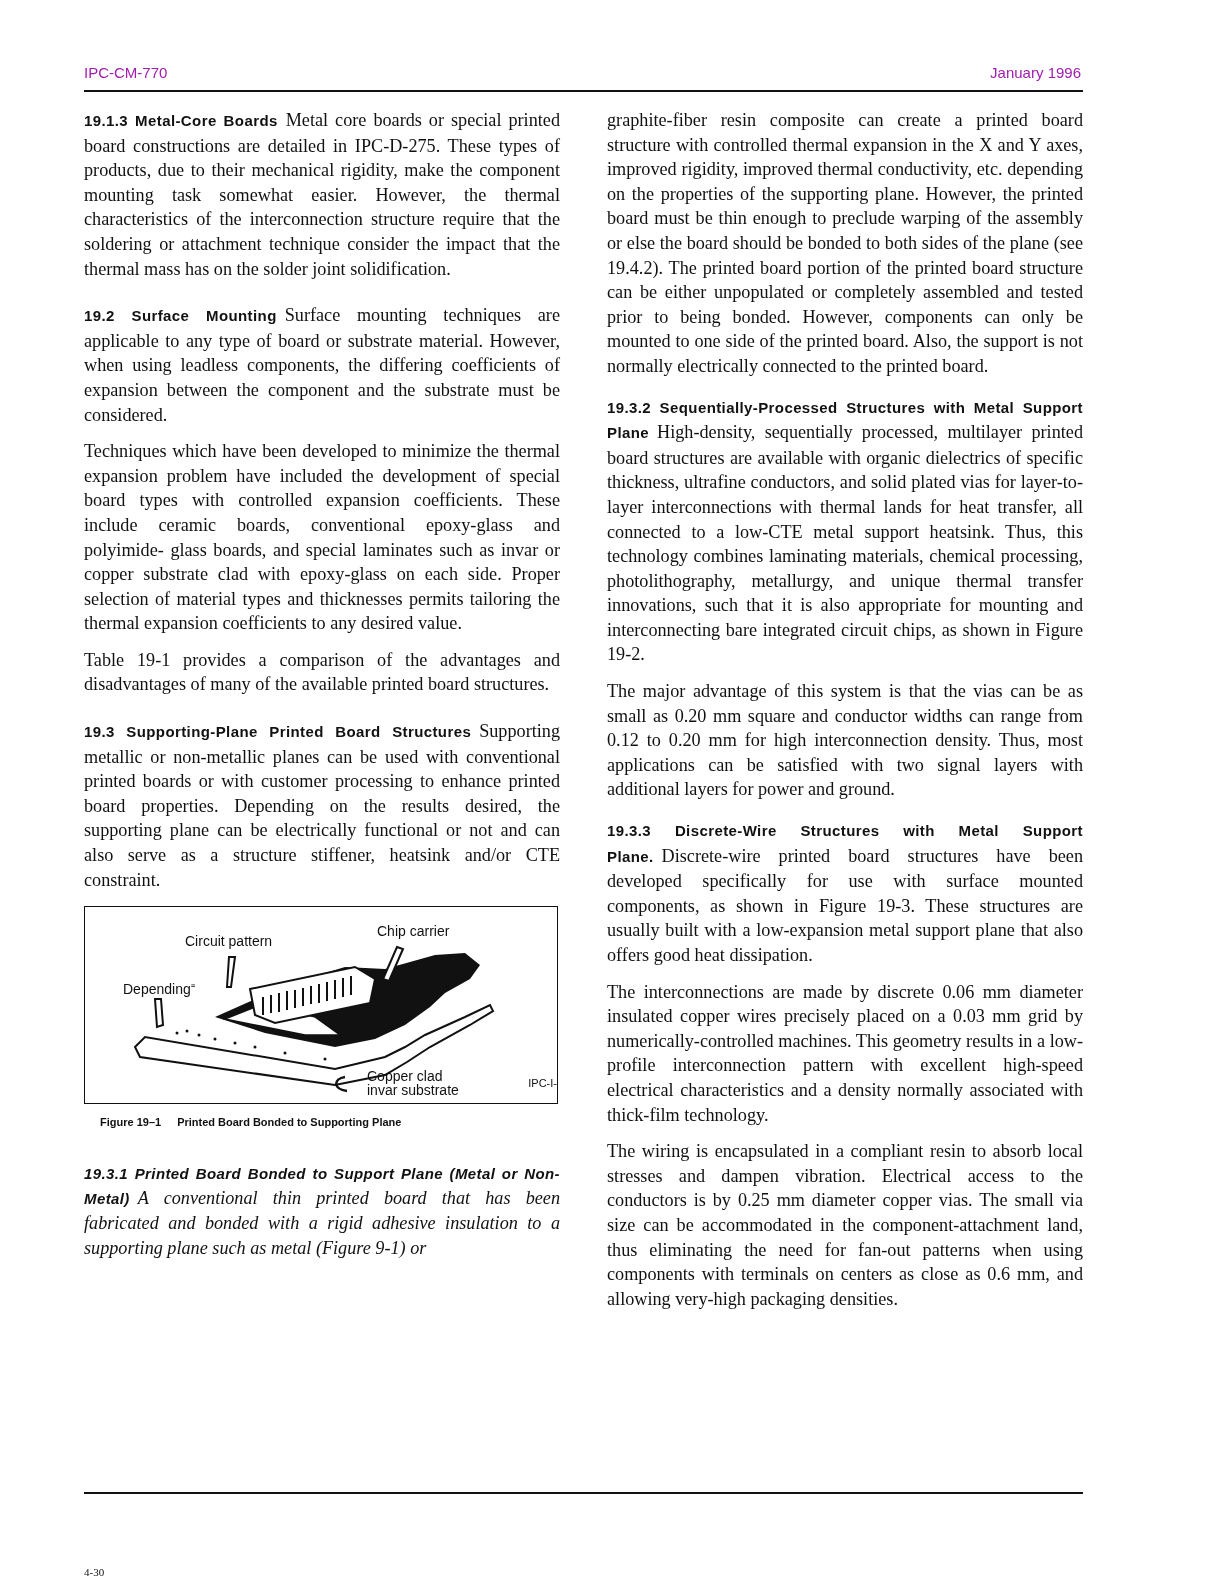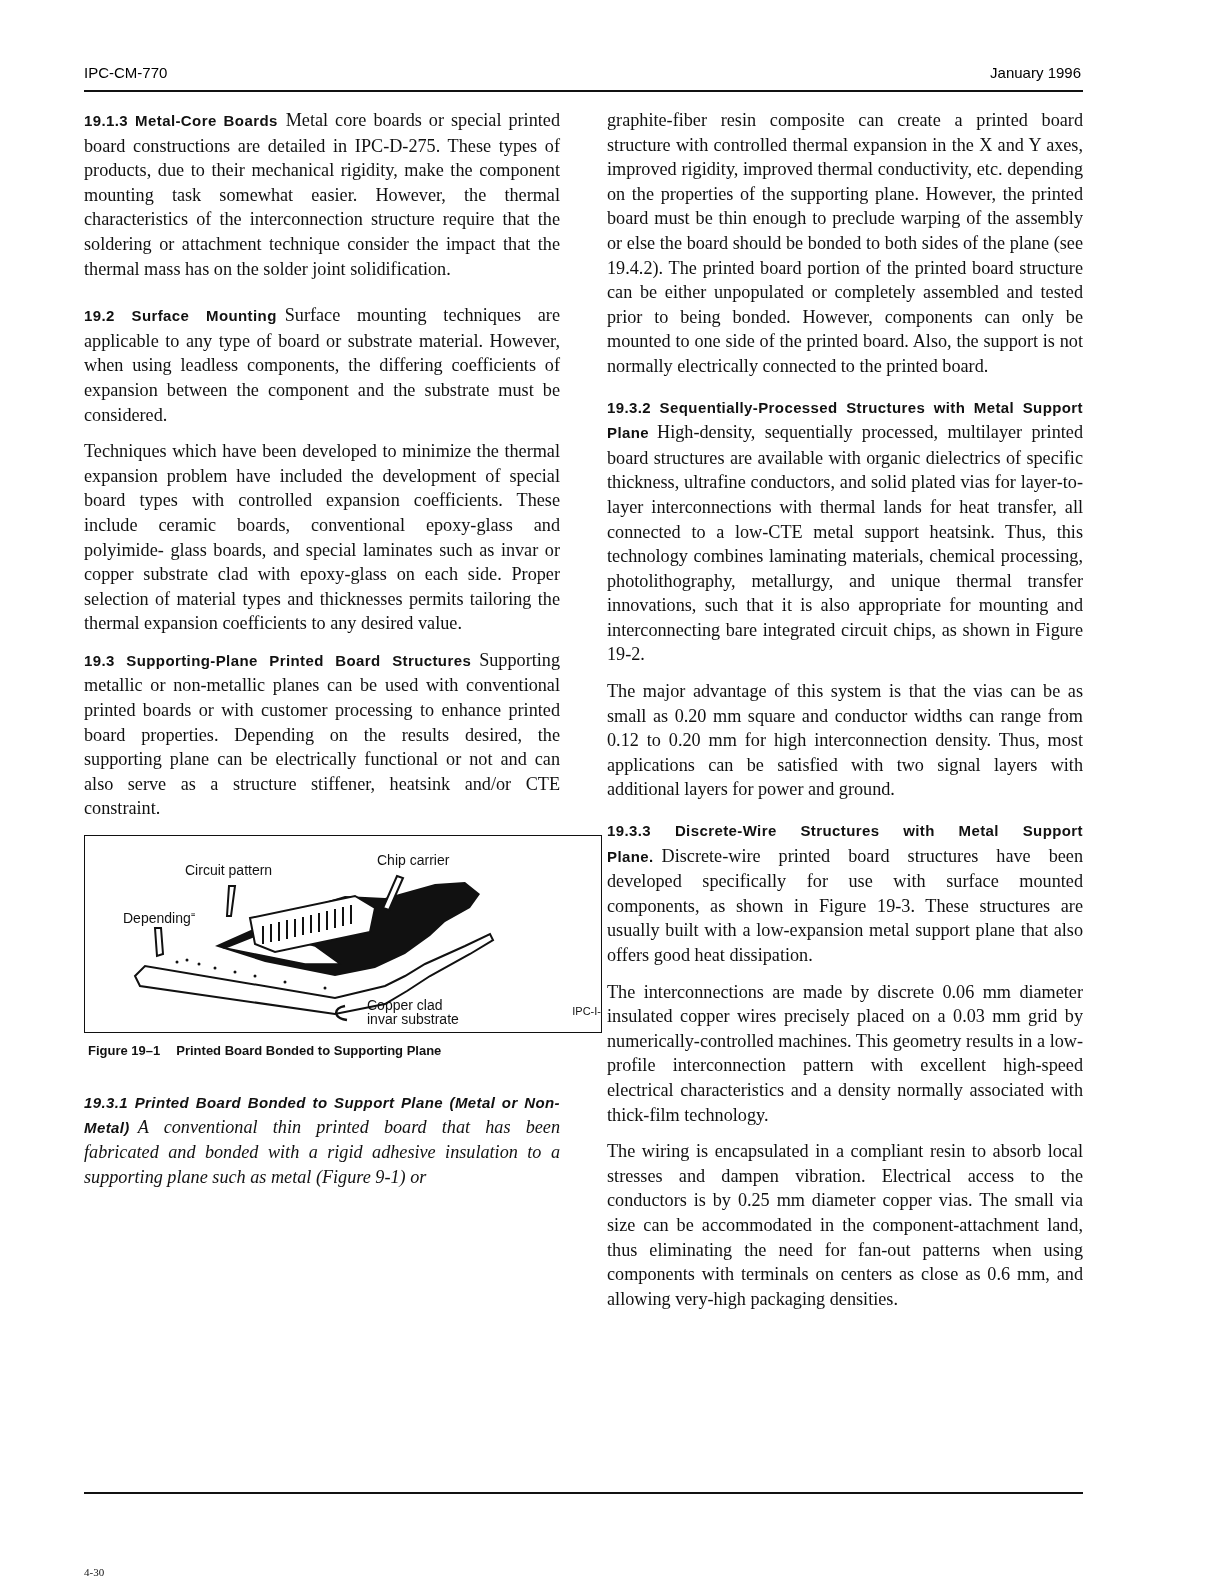--- a/index.html
+++ b/index.html
@@ -1,50 +1,51 @@
 <!DOCTYPE html>
 <html><head>
 <meta charset="utf-8">
 <style>
   html, body { margin:0; padding:0; background:#ffffff; }
   body { width:1229px; height:1584px; position:relative; overflow:hidden; color:#111; }
-  .hdr { position:absolute; top:64px; font-family:"Liberation Sans", sans-serif; font-size:15px; color:#000000; }
+  .hdr { position:absolute; top:64px; font-family:"Liberation Sans", sans-serif; font-size:15px; color:#a21caf; }
   .hdr-left { left:84px; }
   .hdr-right { right:148px; }
   .rule { position:absolute; left:84px; width:999px; height:0; border-top:2px solid #111; }
   .rule-top { top:90px; }
   .rule-bot { top:1492px; }
   .footer { position:absolute; left:84px; top:1566px; font-family:"Liberation Serif", serif; font-size:11px; }
   .col { position:absolute; top:108px; width:476px; font-family:"Liberation Serif", serif; font-size:18.2px; line-height:24.6px; text-align:justify; hyphens:manual; }
   .col-left { left:84px; }
   .col-right { left:607px; }
   .col p { margin:0 0 12px 0; }
   .col p.gap { margin-bottom:22px; }
   .hd { font-family:"Liberation Sans", sans-serif; font-weight:bold; font-size:15px; letter-spacing:0.4px; margin-right:8px; }
-  .figbox { border:1.5px solid #111; width:472px; height:196px; position:relative; margin:14px 0 6px 0; background:#fff;padding-left:44px; }
+  .figbox { border:1.5px solid #111; width:472px; height:196px; position:relative; margin:14px 0 6px 0; background:#fff; }
   .figlbl { position:absolute; font-family:"Liberation Sans", sans-serif; font-size:14px; color:#111; }
   .figid { position:absolute; font-family:"Liberation Sans", sans-serif; font-size:11px; right:0; bottom:8px; }
-  .figcap { font-family:"Liberation Sans", sans-serif; font-weight:bold; font-size:13px; margin:0 0 26px 4px; text-align:left; }
+  .figcap { font-family:"Liberation Sans", sans-serif; font-weight:bold; font-size:11px; margin:0 0 26px 16px; text-align:left; }
   .figcap .num { margin-right:16px; }
 </style>
 </head>
 <body>
 
 <div class="hdr hdr-left">IPC-CM-770</div>
 <div class="hdr hdr-right">January 1996</div>
 <div class="rule rule-top"></div>
 
 <div class="col col-left">
   <p class="gap">
     <span class="hd">19.1.3 Metal-Core Boards</span><span>Metal core boards or special printed board constructions are detailed in IPC-D-275. These types of products, due to their mechanical rigidity, make the component mounting task somewhat easier. However, the thermal characteristics of the interconnection structure require that the soldering or attachment technique consider the impact that the thermal mass has on the solder joint solidification.</span>
   </p>
   <p>
     <span class="hd">19.2 Surface Mounting</span><span>Surface mounting techniques are applicable to any type of board or substrate material. However, when using leadless components, the differing coefficients of expansion between the component and the substrate must be considered.</span>
   </p>
   <p>Techniques which have been developed to minimize the thermal expansion problem have included the development of special board types with controlled expansion coefficients. These include ceramic boards, conventional epoxy-glass and polyimide- glass boards, and special laminates such as invar or copper substrate clad with epoxy-glass on each side. Proper selection of material types and thicknesses permits tailoring the thermal expansion coefficients to any desired value.</p>
+  <p class="gap">Table 19-1 provides a comparison of the advantages and disadvantages of many of the available printed board structures.</p>
   <p>
     <span class="hd">19.3 Supporting-Plane Printed Board Structures</span><span>Supporting metallic or non-metallic planes can be used with conventional printed boards or with customer processing to enhance printed board properties. Depending on the results desired, the supporting plane can be electrically functional or not and can also serve as a structure stiffener, heatsink and/or CTE constraint.</span>
   </p>
 
   <div class="figbox">
     <svg width="472" height="196" viewBox="0 0 472 196" style="position:absolute;left:0;top:0;">
 
       <path d="M50 140 L60 130 L250 162 L300 150 L320 140 L340 128 L380 110 L405 98 L408 104 L385 118 L345 140 L322 155 L300 168 L250 178 L55 150 Z" fill="#fff" stroke="#111" stroke-width="2"></path>
 
       <path d="M130 110 L175 90 L220 72 L260 60 L300 62 L350 48 L380 46 L395 58 L385 72 L360 86 L345 100 L320 118 L290 132 L250 140 L180 126 Z" fill="#111"></path>

